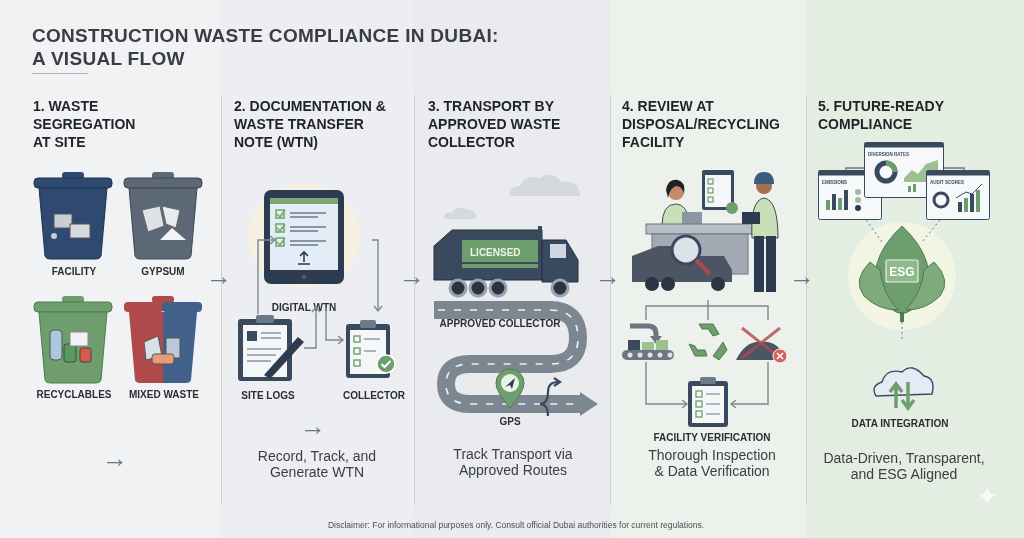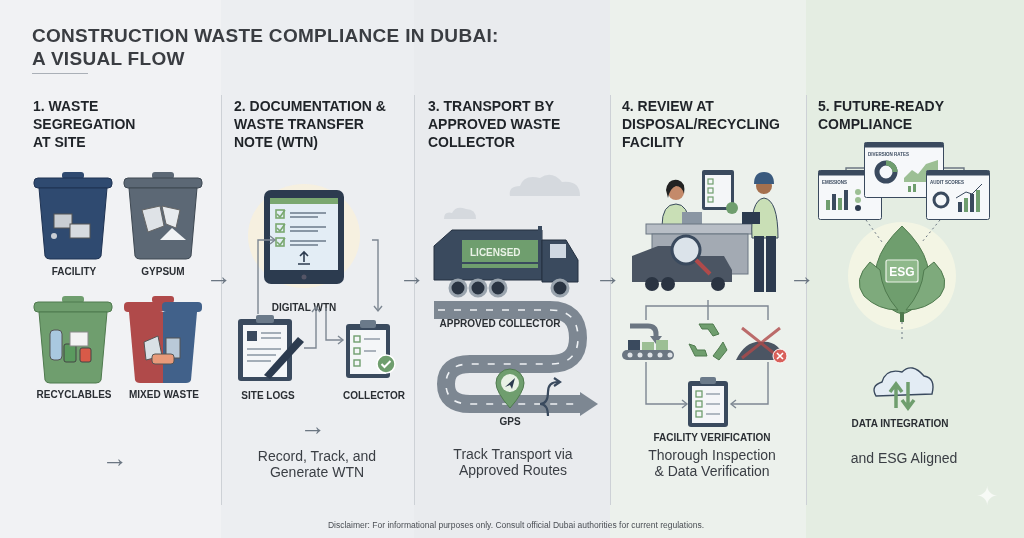--- a/index.html
+++ b/index.html
@@ -390,18 +390,19 @@
   <rect x="44" y="40" width="32" height="22" rx="2" fill="#8fb98b" stroke="#e9f2e6" stroke-width="1.2"></rect>
   <text x="60" y="56" text-anchor="middle" font-family="Liberation Sans, sans-serif" font-size="12" font-weight="bold" fill="#ffffff">ESG</text>
 </svg>
 <svg style="left:868px;top:360px" width="70" height="50" viewBox="0 0 70 50">
   <path d="M8 36 Q2 26 14 22 Q18 8 34 12 Q44 2 56 16 Q68 18 64 34 Z" fill="#e3ecf4" stroke="#3a4a5e" stroke-width="1.4"></path>
   <path d="M28 48 V26 M22 32 L28 24 L34 32" stroke="#6f9e6e" stroke-width="3.5" fill="none"></path>
   <path d="M40 22 V46 M34 40 L40 48 L46 40" stroke="#6f9e6e" stroke-width="3.5" fill="none"></path>
 </svg>
 <div class="lbl" style="left:840px;top:418px;width:120px">DATA INTEGRATION</div>
 <div class="desc" style="left:814px;top:450px;width:180px">
+  <div>Data-Driven, Transparent,</div>
   <div>and ESG Aligned</div>
 </div>
 
 <div class="sparkle">✦</div>
 
 <div class="disclaimer">Disclaimer: For informational purposes only. Consult official Dubai authorities for current regulations.</div>
 
 </body></html>

